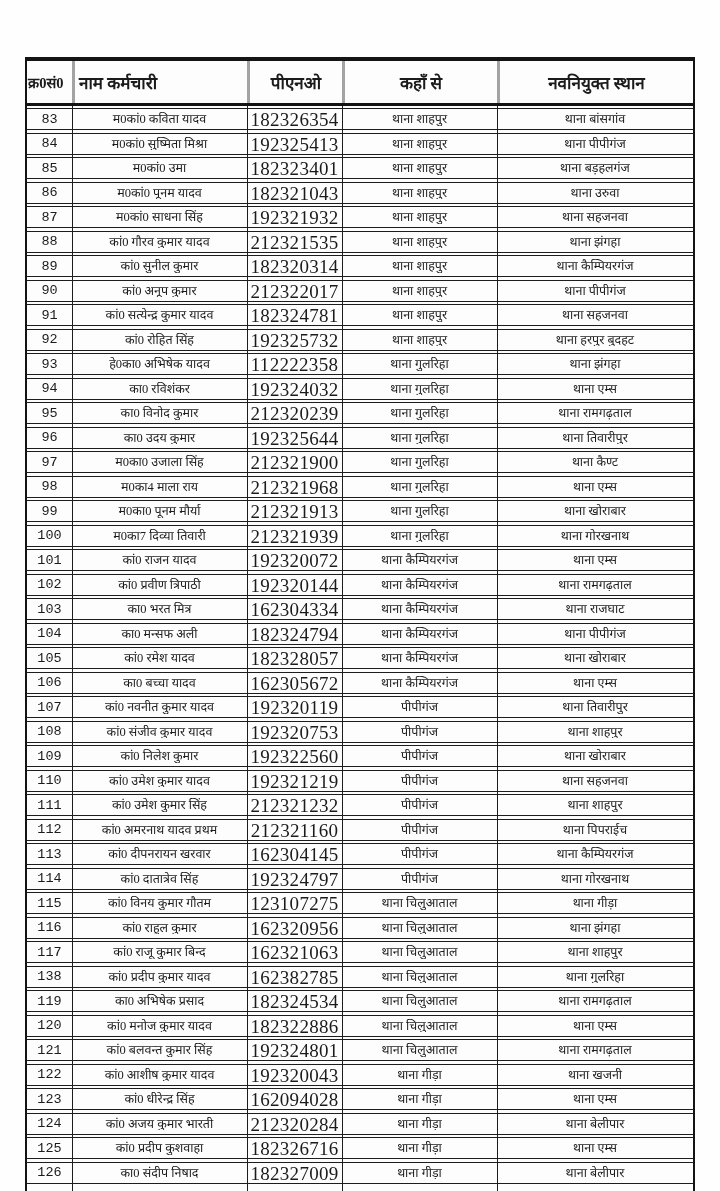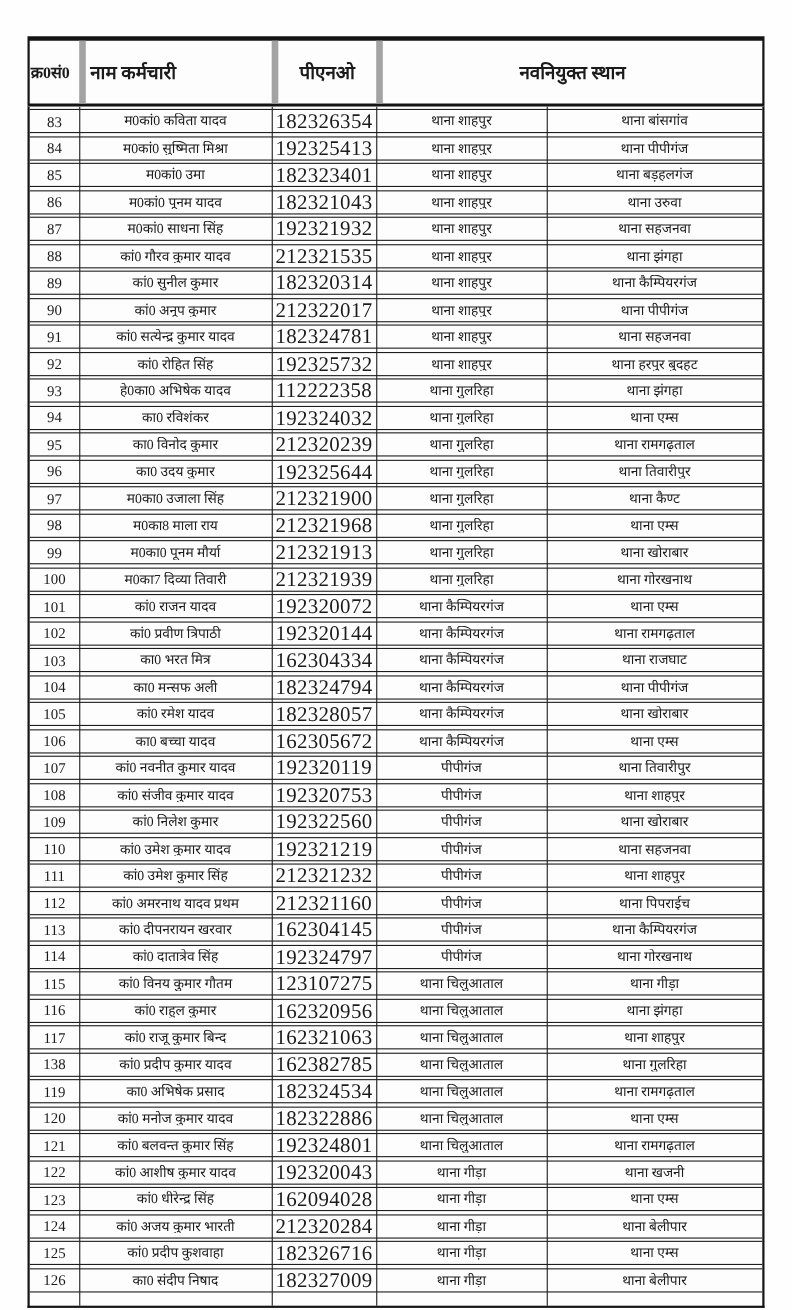--- a/index.html
+++ b/index.html
@@ -19,36 +19,37 @@
   .doc-table {
     position: absolute;
     left: 25px;
     top: 33px;
     width: 670px;
   }
   
   .thead {
     display: flex;
     box-sizing: border-box;
-    height: 64px;
+    height: 49px;
     border: 2px solid #141414;
     border-top-width: 4px;
     border-bottom-width: 3px;
     align-items: flex-end;
     font-weight: 700;
     font-size: 17px;
     background: #fdfdfd;
+    margin-top: 24px;
   }
   .th {
     box-sizing: border-box;
     height: 100%;
     display: flex;
     align-items: center;
     justify-content: center;
-    border-left: 6px solid #a3a3a3;
+    border-left: 3px solid #a3a3a3;
     overflow: hidden;
     white-space: nowrap;
   }
   .th:first-child { border-left: none; }
   .th.c1 { width: 45px; font-size: 14.5px; justify-content: flex-start; padding-left: 1px; }
   .th.c2 { width: 175px; justify-content: flex-start; padding-left: 4px; }
   .th.c3 { width: 95px; }
   .th.c4 { width: 155px; }
   .th.c5 { flex: 1; }
   
@@ -86,36 +87,37 @@
     box-sizing: border-box;
     display: flex;
     align-items: center;
     justify-content: center;
     overflow: hidden;
     white-space: nowrap;
     font-size: 12.5px;
     line-height: 1;
     padding-top: 1px;
   }
-  .td.c1 { width: 45px; font-size: 13.5px; }
+  .td.c1 { width: 45px; font-size: 13.5px; font-family: Liberation Mono, monospace; }
   .td.c2 { width: 175px; }
   .td.c3 { width: 95px; font-size: 19px; letter-spacing: 0.3px; }
   .td.c4 { width: 155px; }
   .td.c5 { flex: 1; }
 </style>
 </head>
 <body>
 
 <div class="page">
   <div class="doc-table">
 
     <div class="thead">
       <div class="th c1">क्र0सं0</div>
       <div class="th c2">नाम कर्मचारी</div>
       <div class="th c3">पीएनओ</div>
+      <div class="th c4">कहाँ से</div>
       <div class="th c5">नवनियुक्त स्थान</div>
     </div>
 
     <div class="tbody">
       <div class="vline v1"></div>
       <div class="vline v2"></div>
       <div class="vline v3"></div>
       <div class="vline v4"></div>
 
     <div class="tr">
@@ -218,21 +220,21 @@
   </div>
         <div class="tr">
     <div class="td c1">97</div>
     <div class="td c2">म0का0 उजाला सिंह</div>
     <div class="td c3">212321900</div>
     <div class="td c4">थाना गुलरिहा</div>
     <div class="td c5">थाना कैण्ट</div>
   </div>
         <div class="tr">
     <div class="td c1">98</div>
-    <div class="td c2">म0का8 माला राय</div>
+    <div class="td c2">म0का4 माला राय</div>
     <div class="td c3">212321968</div>
     <div class="td c4">थाना गुलरिहा</div>
     <div class="td c5">थाना एम्स</div>
   </div>
         <div class="tr">
     <div class="td c1">99</div>
     <div class="td c2">म0का0 पूनम मौर्या</div>
     <div class="td c3">212321913</div>
     <div class="td c4">थाना गुलरिहा</div>
     <div class="td c5">थाना खोराबार</div>

